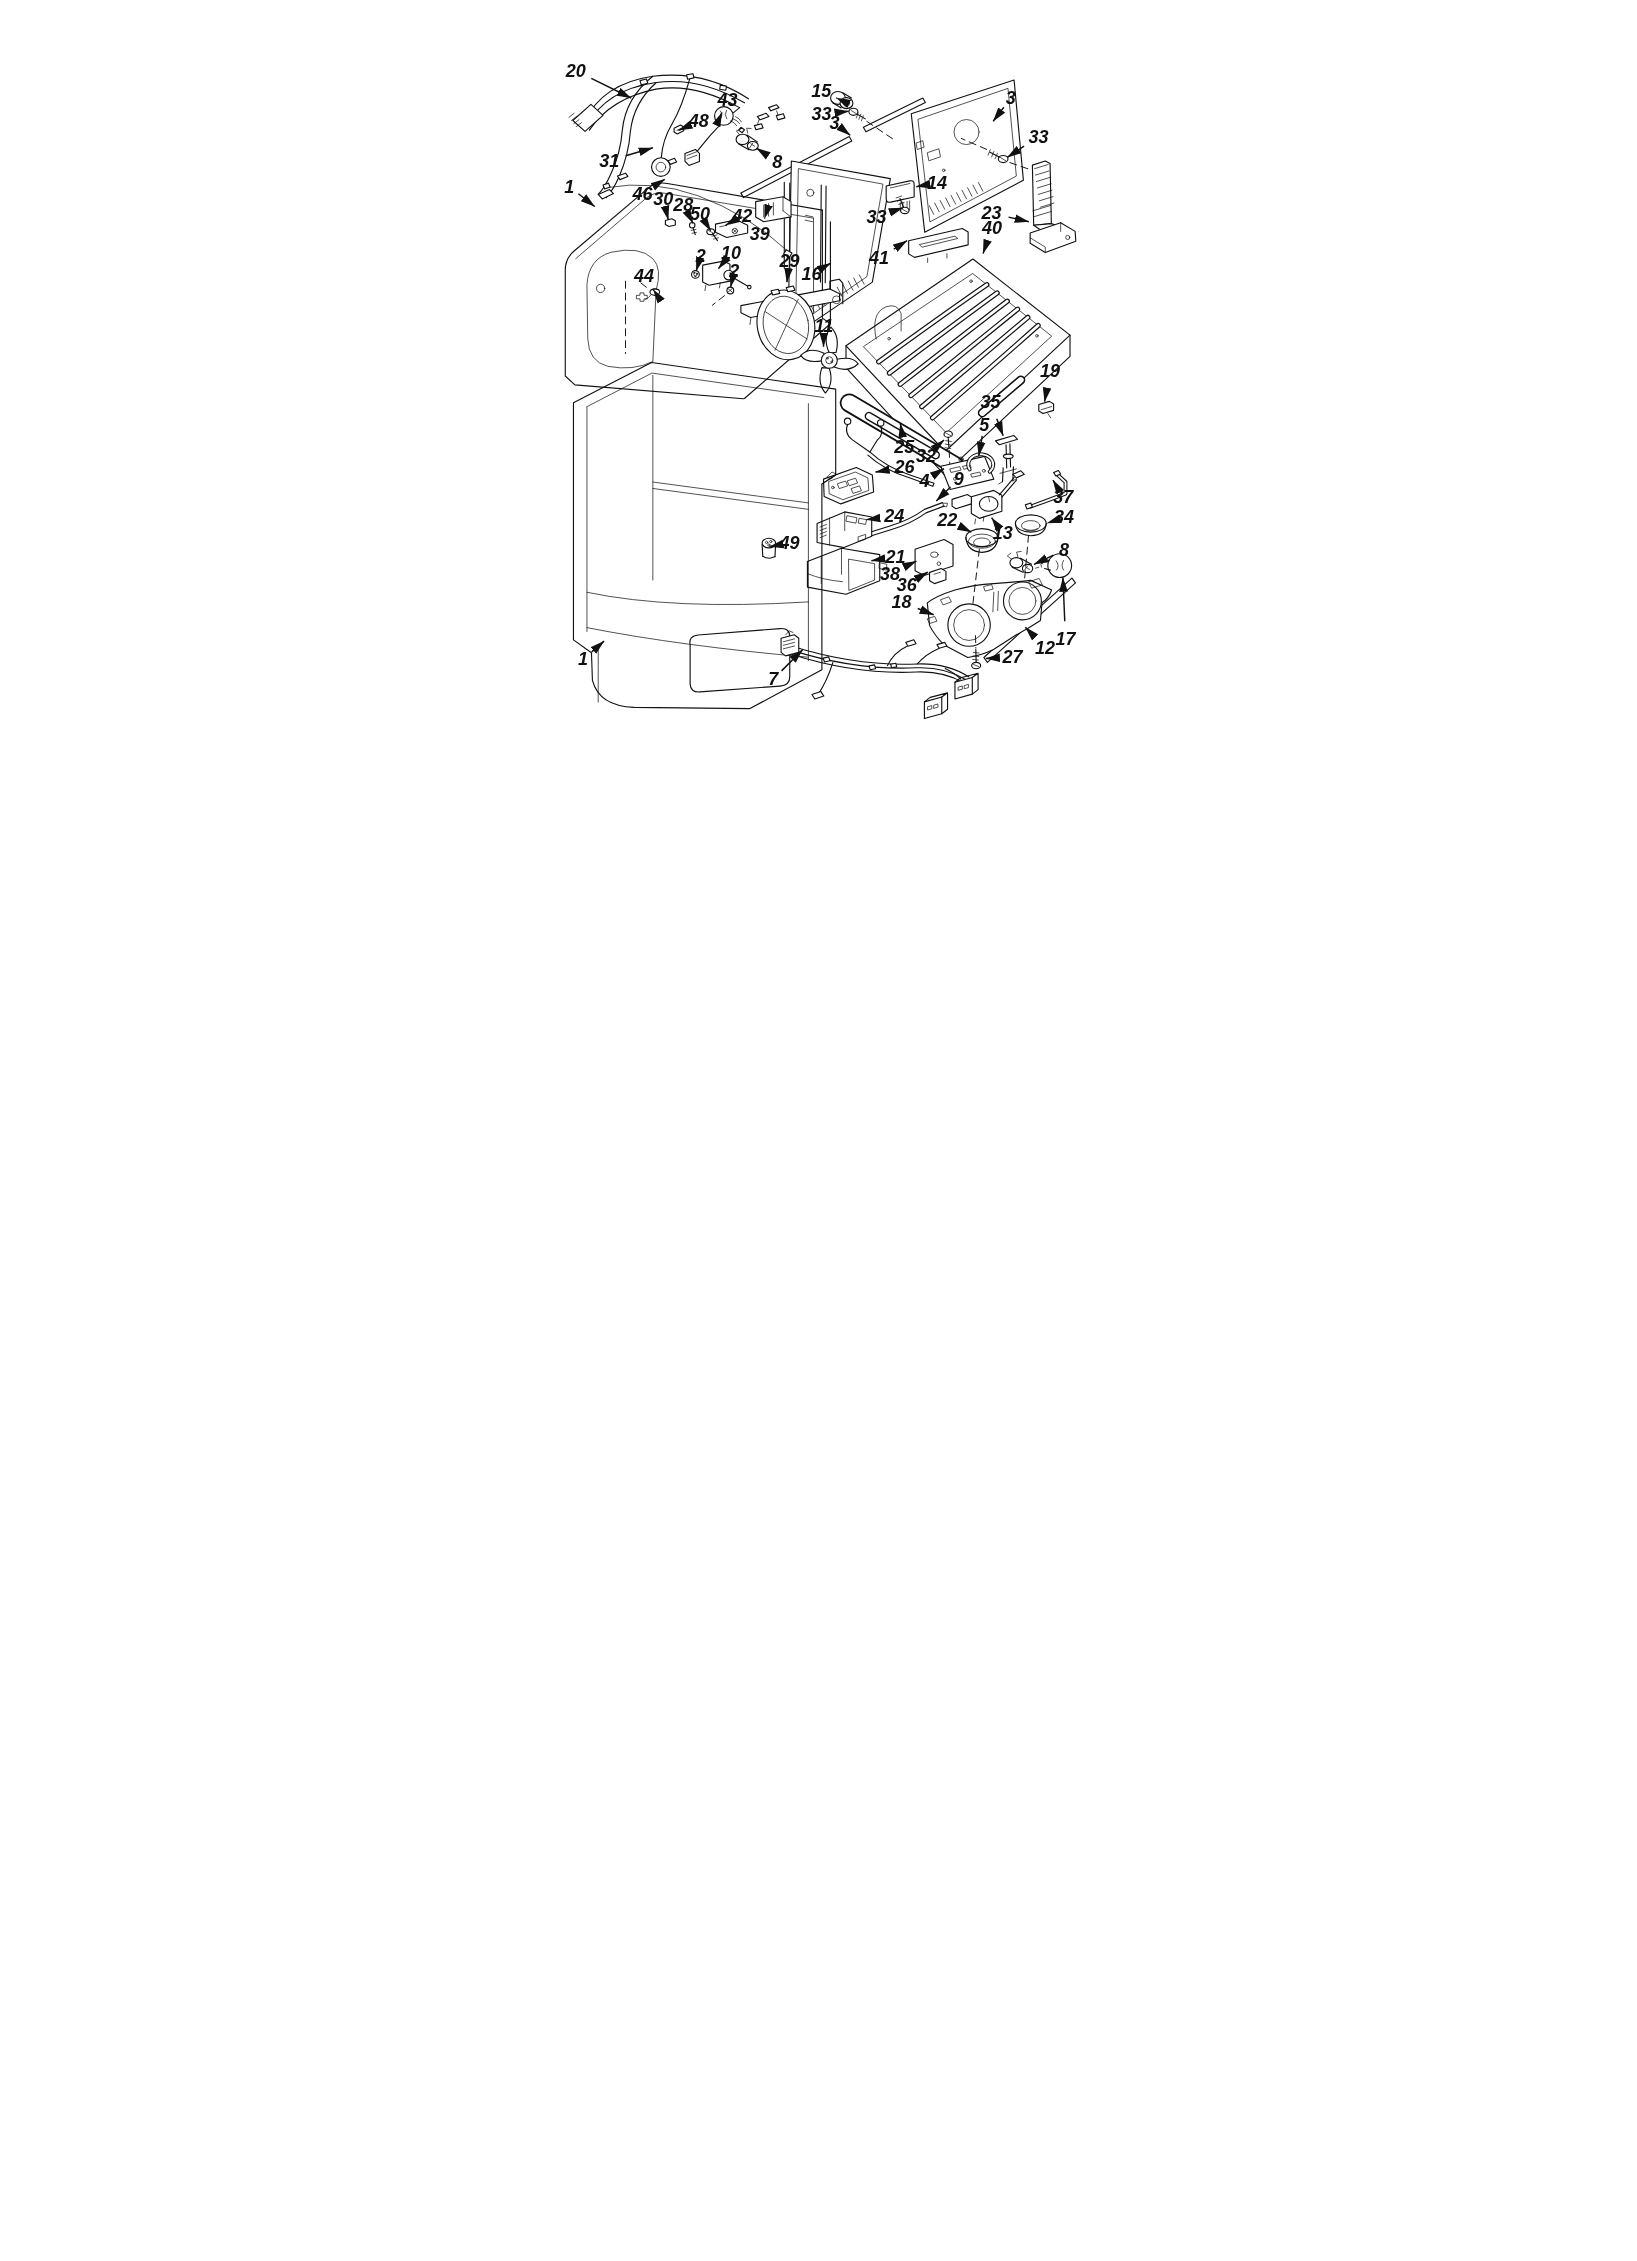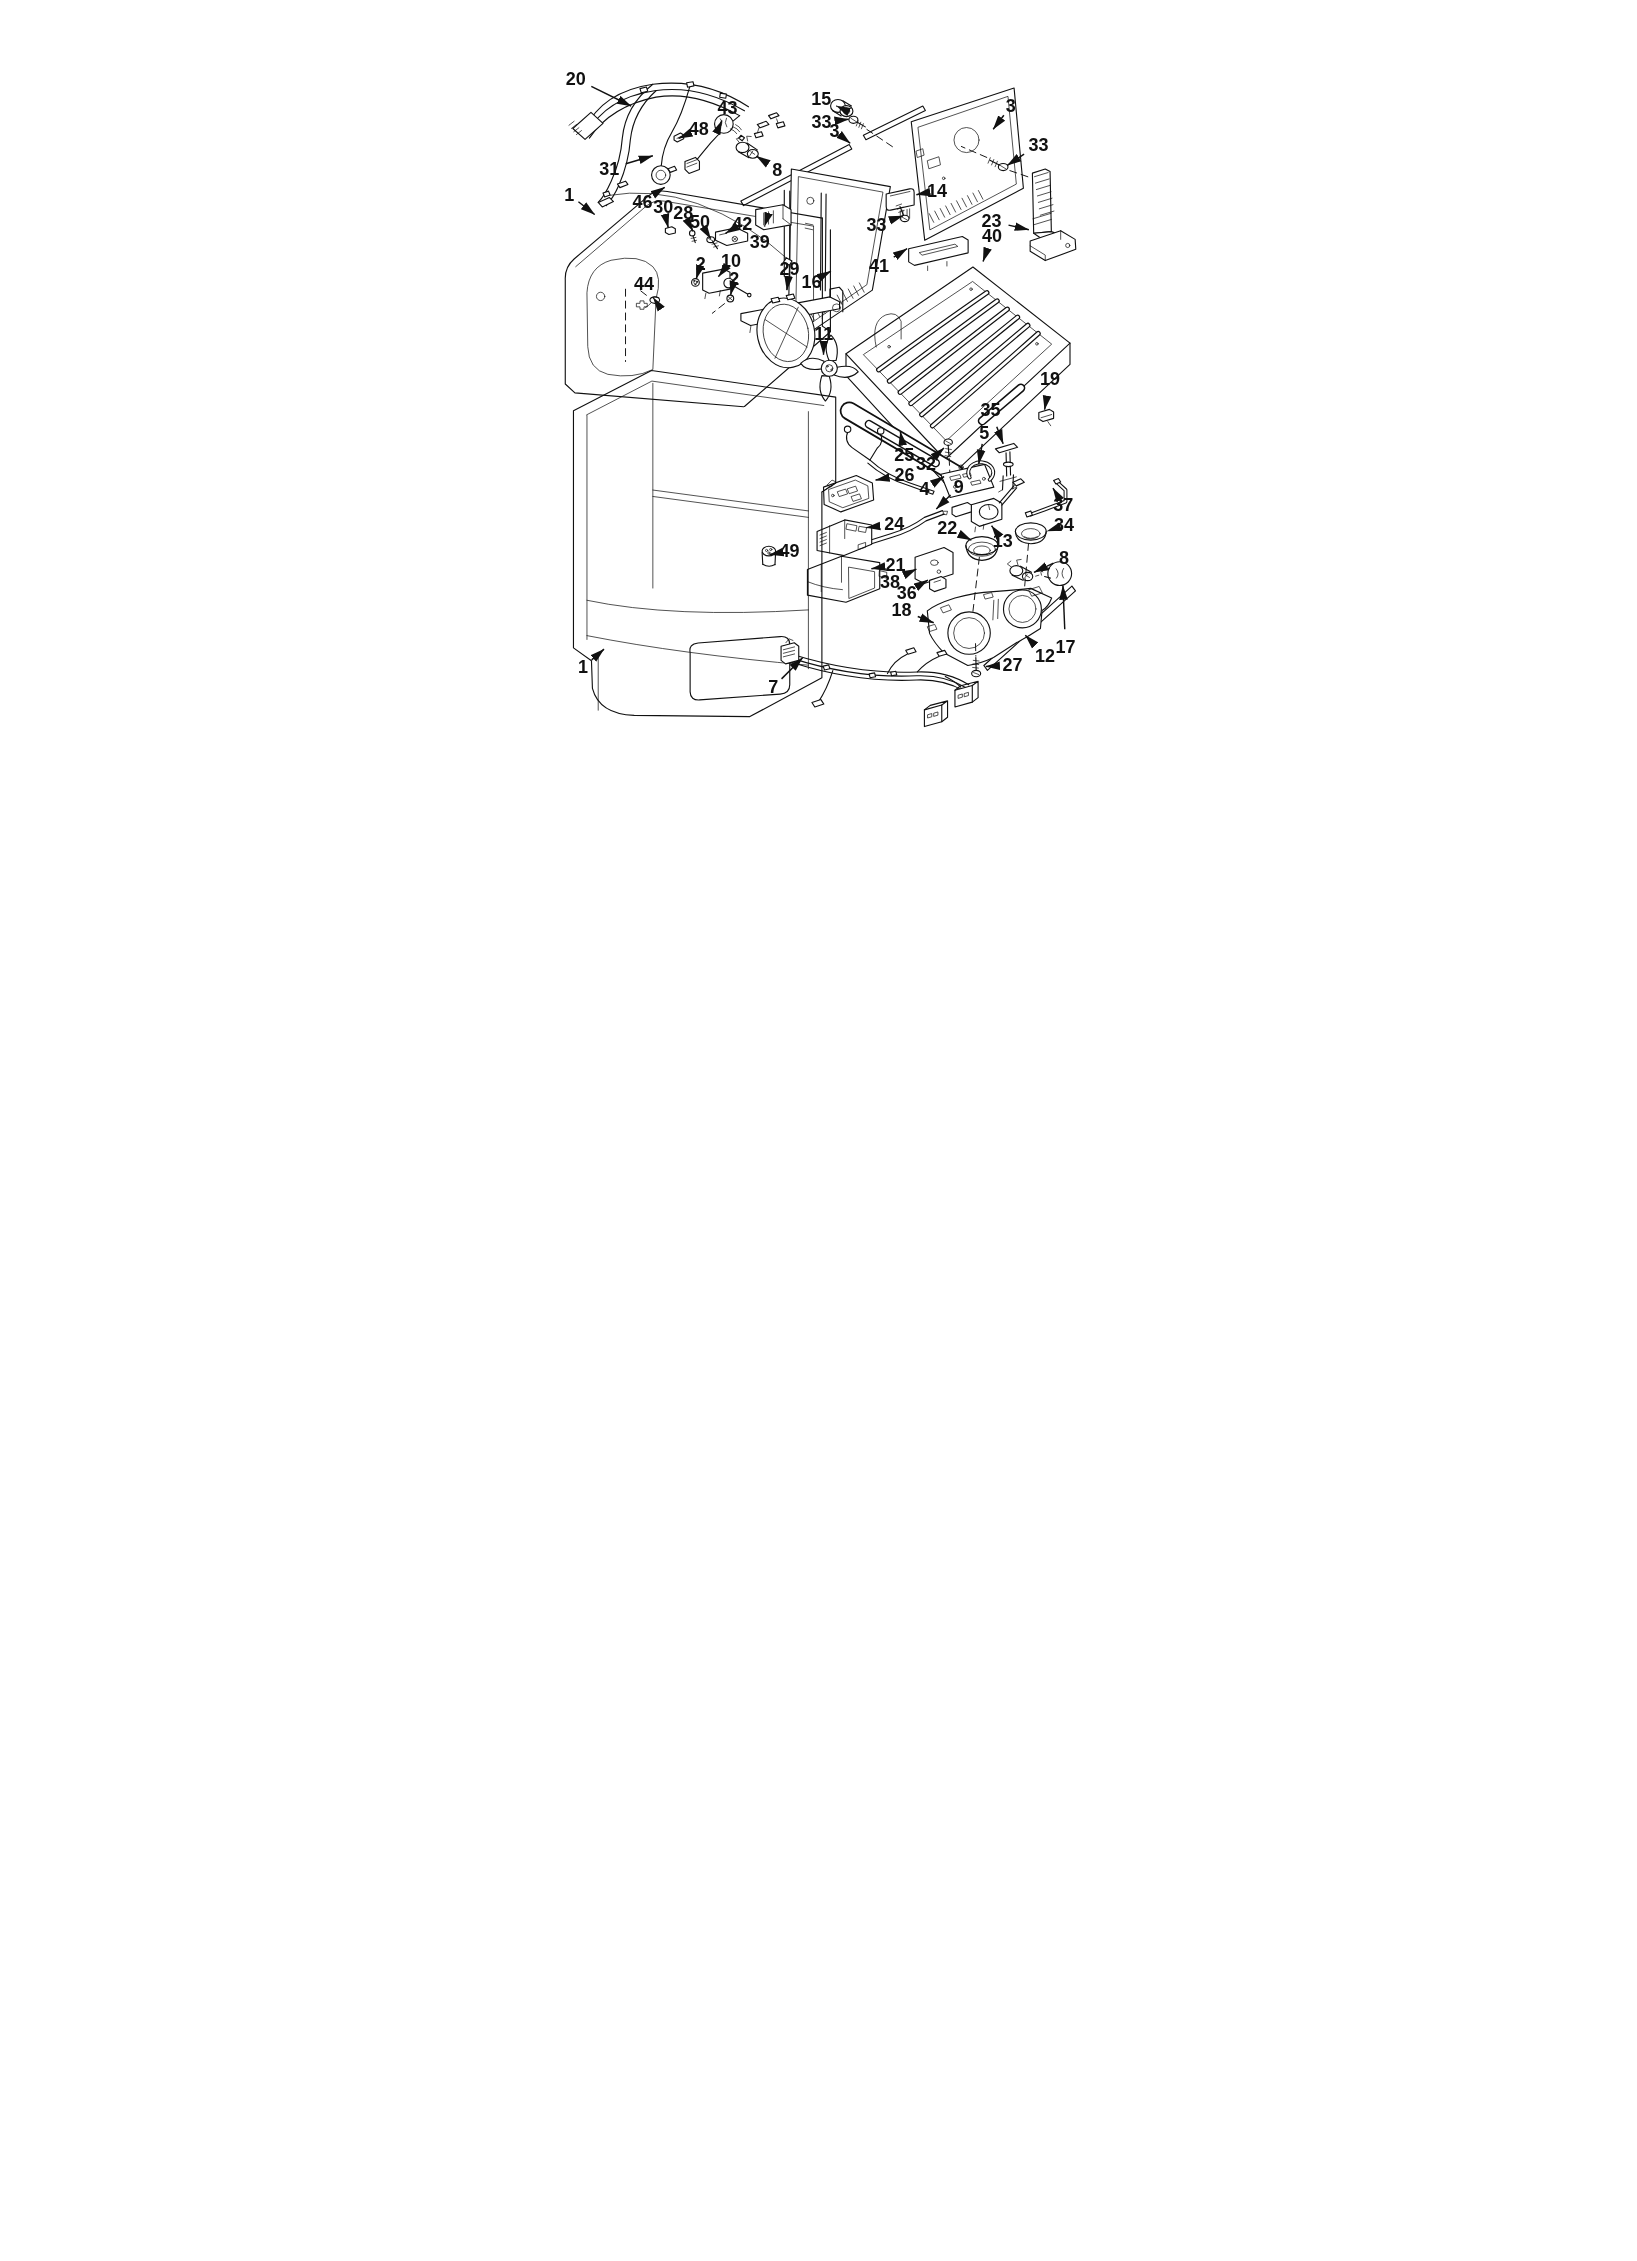--- a/index.html
+++ b/index.html
@@ -1,16 +1,16 @@
 <!DOCTYPE html>
 <html style="font-size:7.8px"><head>
 <meta charset="utf-8">
 <style>
   html,body{margin:0;padding:0;background:#ffffff;}
-  .stage{width:100%;max-width:538px;margin:16px auto;}
+  .stage{width:100%;max-width:538px;margin:8px auto;font-style:italic;}
   svg{display:block;width:100%;height:auto;}
   
   .ln{fill:none;stroke:#111;stroke-width:7;stroke-linecap:round;stroke-linejoin:round;}
   .thin{fill:none;stroke:#111;stroke-width:4.5;stroke-linecap:round;stroke-linejoin:round;}
   .fillw{fill:#fff;stroke:#111;stroke-width:7;stroke-linejoin:round;}
   .dash{fill:none;stroke:#111;stroke-width:6;stroke-dasharray:44 30;stroke-linecap:round;}
   .tubeO{fill:none;stroke:#111;stroke-width:24;stroke-linecap:round;stroke-linejoin:round;}
   .tubeI{fill:none;stroke:#fff;stroke-width:11;stroke-linecap:round;stroke-linejoin:round;}
   .ribO{fill:none;stroke:#111;stroke-width:32;stroke-linecap:round;}
   .ribI{fill:none;stroke:#fff;stroke-width:17;stroke-linecap:round;}

